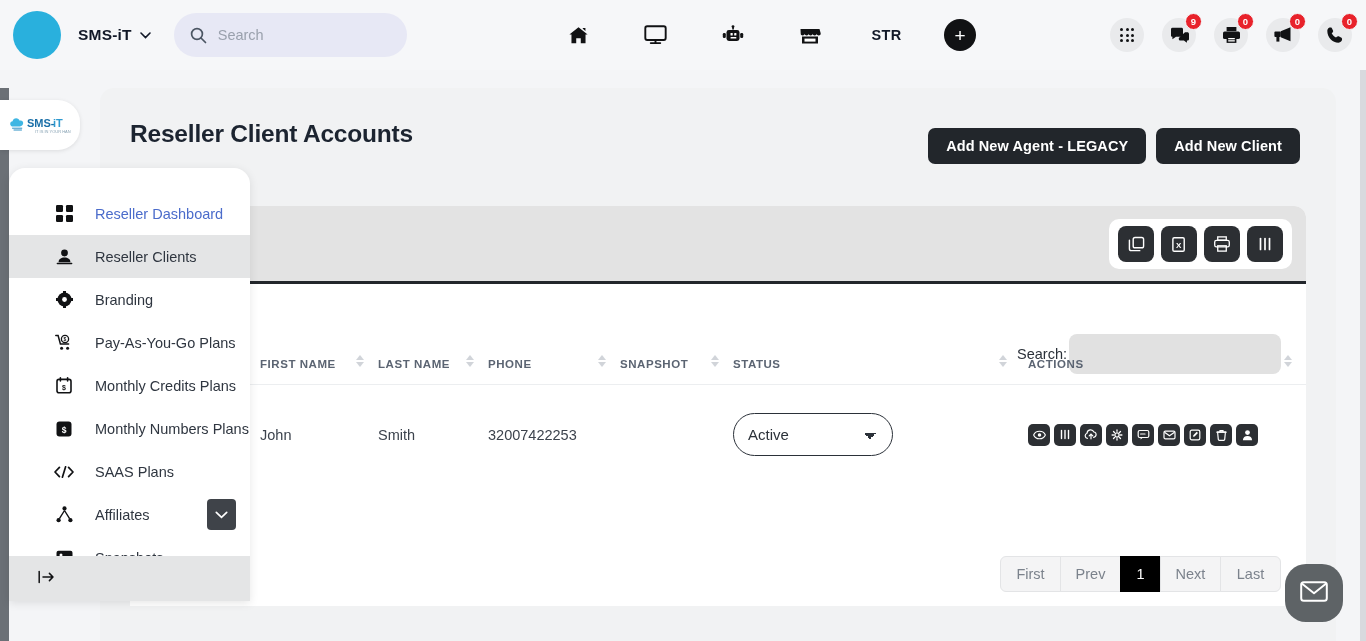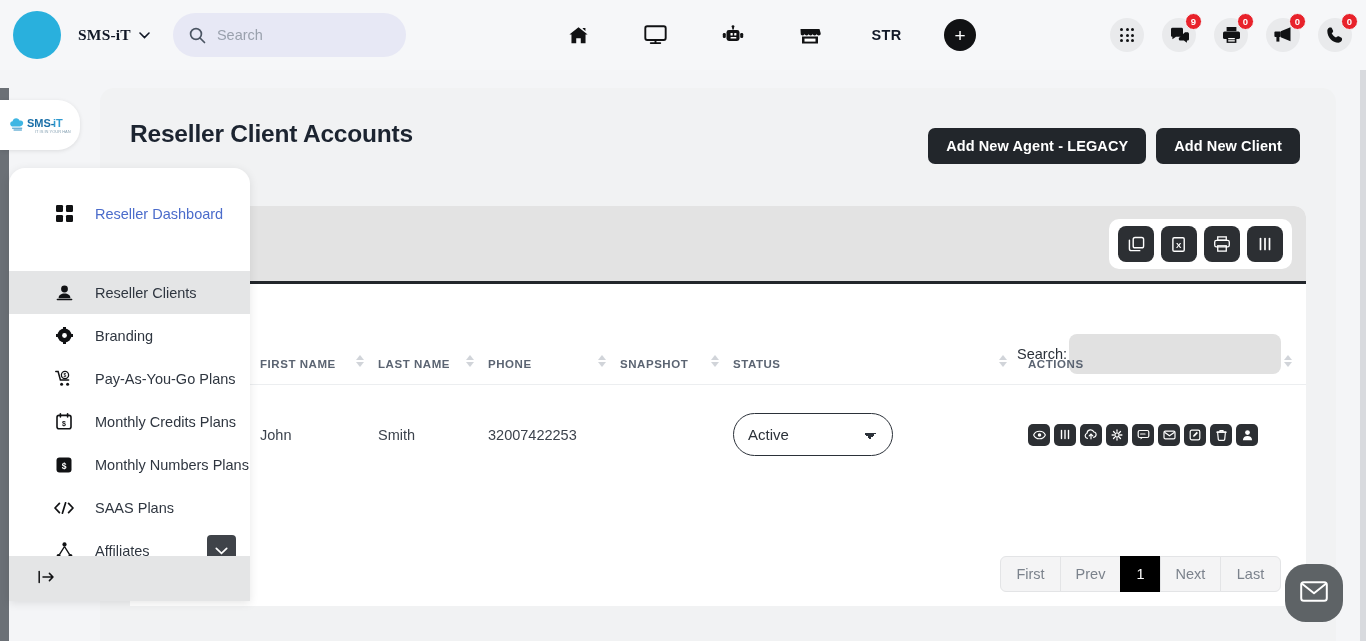--- a/index.html
+++ b/index.html
@@ -16,21 +16,21 @@
     width: 1366px; height: 70px;
     background: #f6f7f9;
     display: flex; align-items: center;
   }
   .brand-circle {
     width: 48px; height: 48px; border-radius: 50%;
     background: #29b0dd; margin-left: 13px; flex: 0 0 auto;
   }
   .brand-name {
     margin-left: 17px; font-size: 15.5px; font-weight: 700;
-    color: #111827; letter-spacing: .2px; font-family: Liberation Serif, serif;
+    color: #111827; letter-spacing: .2px;
   }
   .brand-caret {
     margin-left: 8px; color: #111827; font-size: 12px; line-height: 1;
   }
   .searchbox {
     position: relative; margin-left: 23px;
     width: 233px; height: 44px; border-radius: 22px;
     background: #e7e8f5; display: flex; align-items: center;
   }
   .searchbox .s-icon { margin-left: 16px; display: flex; }
@@ -205,21 +205,21 @@
     position: relative;
     height: 43px; display: flex; align-items: center;
     padding-left: 44px; cursor: pointer;
   }
   .nav-item .nicon {
     width: 22px; display: flex; align-items: center; justify-content: center; flex: 0 0 auto;
   }
   .nav-item .nlabel {
     margin-left: 20px; font-size: 14.5px; color: #2f3640; white-space: nowrap;
   }
-  .nav-item.active { background: #e4e5e6; margin-top: 36px; }
+  .nav-item.active { background: #e4e5e6; }
   .nav-item.link .nlabel { color: #4b6ccb; }
   .nav-expand {
     position: absolute; right: 14px; top: 6px;
     width: 29px; height: 31px; border-radius: 4px;
     background: #3f4349; display: flex; align-items: center; justify-content: center;
     cursor: pointer;
   }
   .sb-footer {
     position: absolute; left: 0; bottom: 0;
     width: 250px; height: 45px; background: #e4e5e6;

